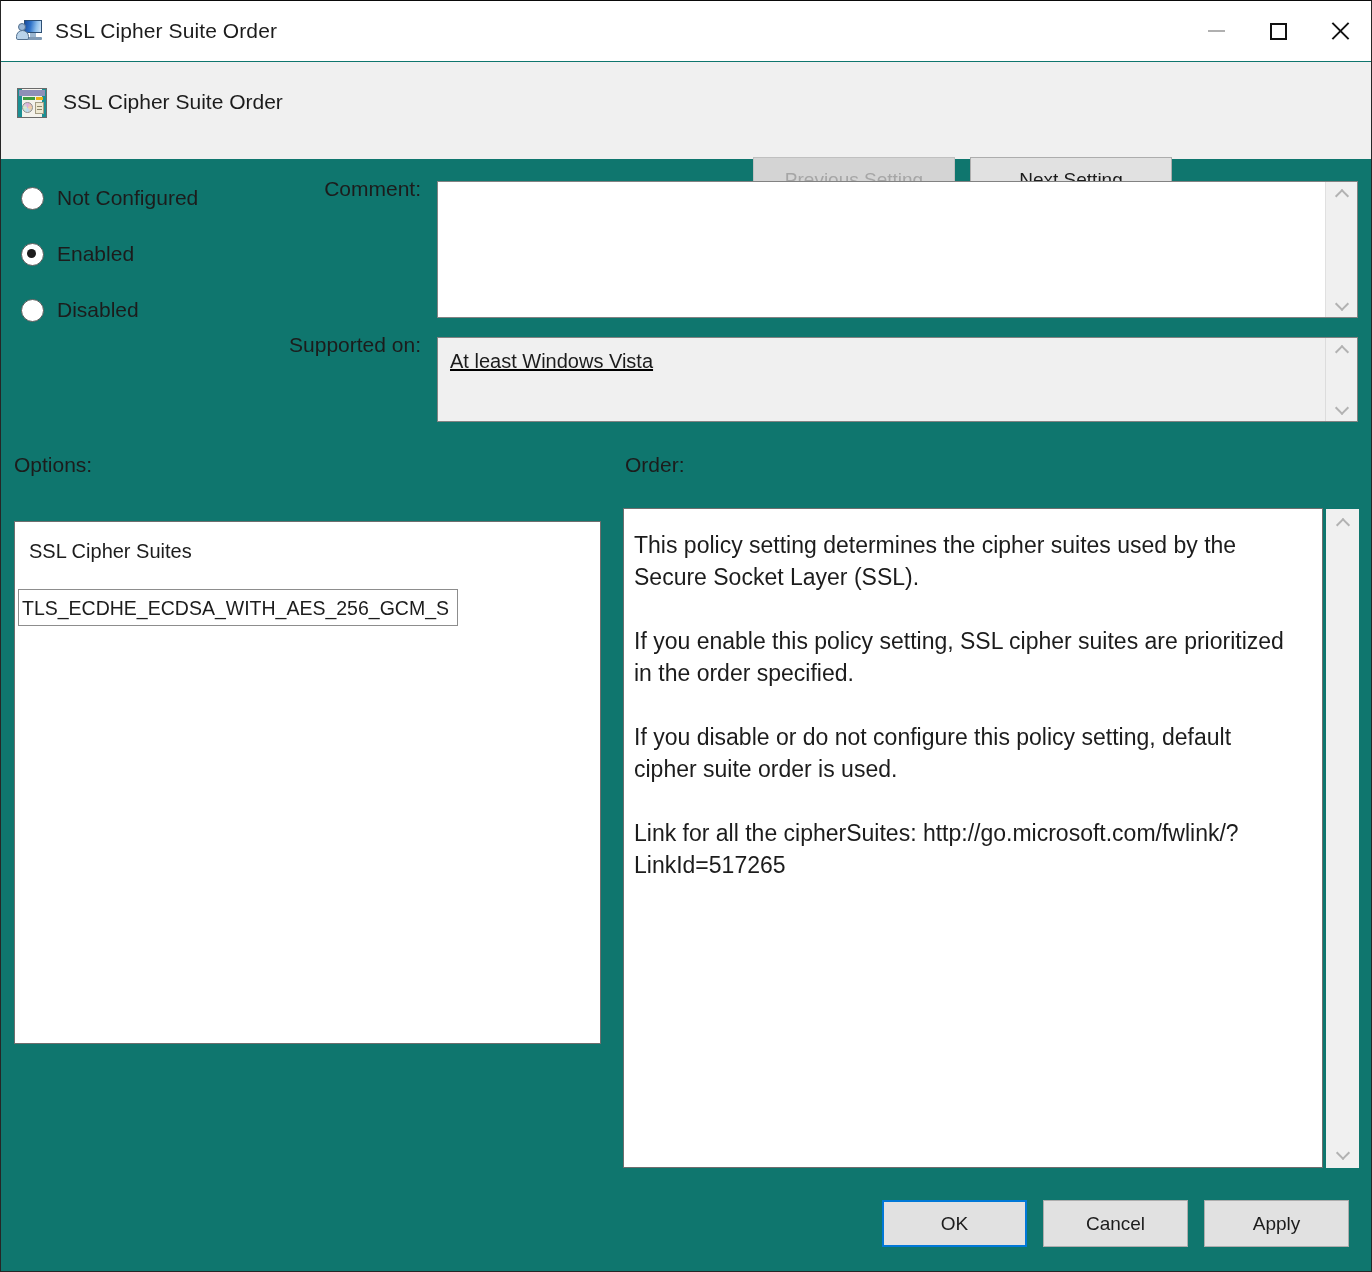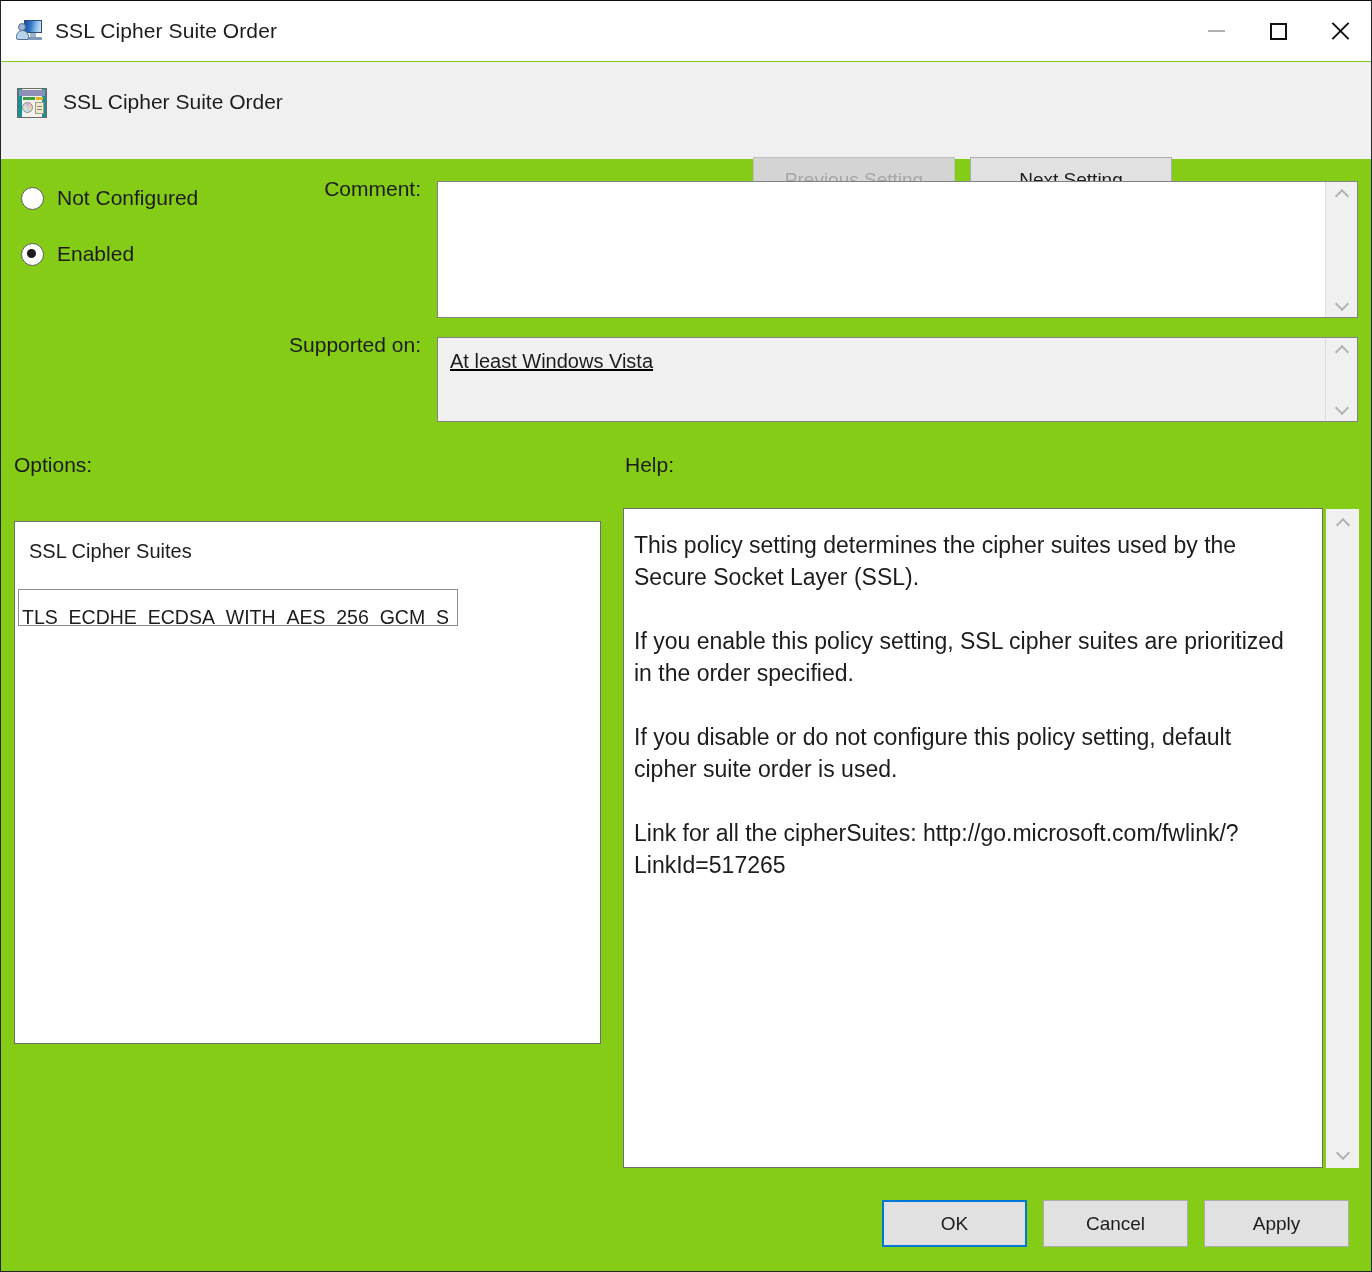--- a/index.html
+++ b/index.html
@@ -11,21 +11,21 @@
   }
   body {
     font-family: "Liberation Sans", sans-serif;
     -webkit-font-smoothing: antialiased;
   }
 
   .window {
     position: relative;
     width: 1372px;
     height: 1272px;
-    background: #84cc16;
+    background: #0f766e;
     border: 1px solid #262626;
     border-top: 1px solid #0a0a0a;
   }
 
   
   .titlebar {
     position: absolute;
     left: 0; top: 0;
     width: 1370px;
     height: 60px;
@@ -307,21 +307,21 @@
   }
   #cipher-input {
     position: absolute;
     left: 3px; top: 67px;
     width: 440px; height: 37px;
     border: 1px solid #8d8d8d;
     background: #ffffff;
     font-family: "Liberation Sans", sans-serif;
     font-size: 19.5px;
     color: #1c1c1c;
-    padding: 10px 3px;
+    padding: 1px 3px;
     outline: none;
     white-space: nowrap;
     overflow: hidden;
     line-height: 35px;
   }
 
   
   #help-panel {
     position: absolute;
     left: 622px; top: 507px;
@@ -412,20 +412,24 @@
 
   <div class="state-group">
     <div class="radio-row">
       <div class="radio"></div>
       <div class="radio-label">Not Configured</div>
     </div>
     <div class="radio-row">
       <div class="radio checked"></div>
       <div class="radio-label">Enabled</div>
     </div>
+    <div class="radio-row">
+      <div class="radio"></div>
+      <div class="radio-label">Disabled</div>
+    </div>
   </div>
 
   <div class="field-label" id="comment-label">Comment:</div>
   <div class="boxframe" id="comment-box">
     <div class="box-content" contenteditable="true" placeholder="" style=""></div>
     <div class="vscroll">
       <div class="chev up"></div>
       <div class="chev down"></div>
     </div>
   </div>
@@ -433,21 +437,21 @@
   <div class="field-label" id="supported-label">Supported on:</div>
   <div class="boxframe" id="supported-box">
     <div class="box-content">At least Windows Vista</div>
     <div class="vscroll">
       <div class="chev up"></div>
       <div class="chev down"></div>
     </div>
   </div>
 
   <div id="options-label">Options:</div>
-  <div id="help-label">Help:</div>
+  <div id="help-label">Order:</div>
 
   <div id="options-panel">
     <div id="cipher-group-label">SSL Cipher Suites</div>
     <div id="cipher-input">TLS_ECDHE_ECDSA_WITH_AES_256_GCM_S</div>
   </div>
 
   <div id="help-panel">
     <div id="help-text">This policy setting determines the cipher suites used by the Secure Socket Layer (SSL).
 
 If you enable this policy setting, SSL cipher suites are prioritized in the order specified.

